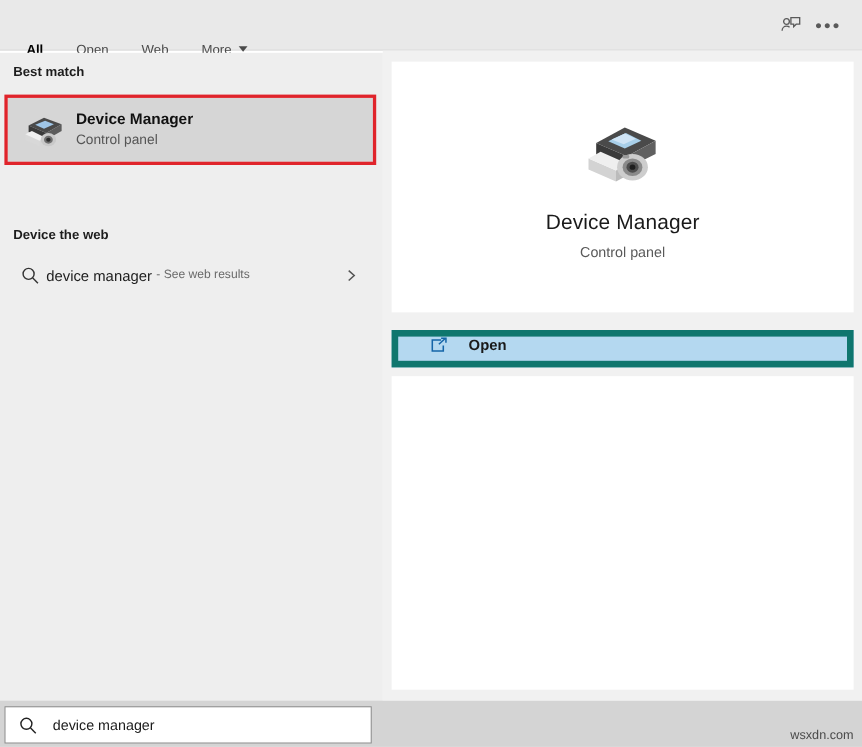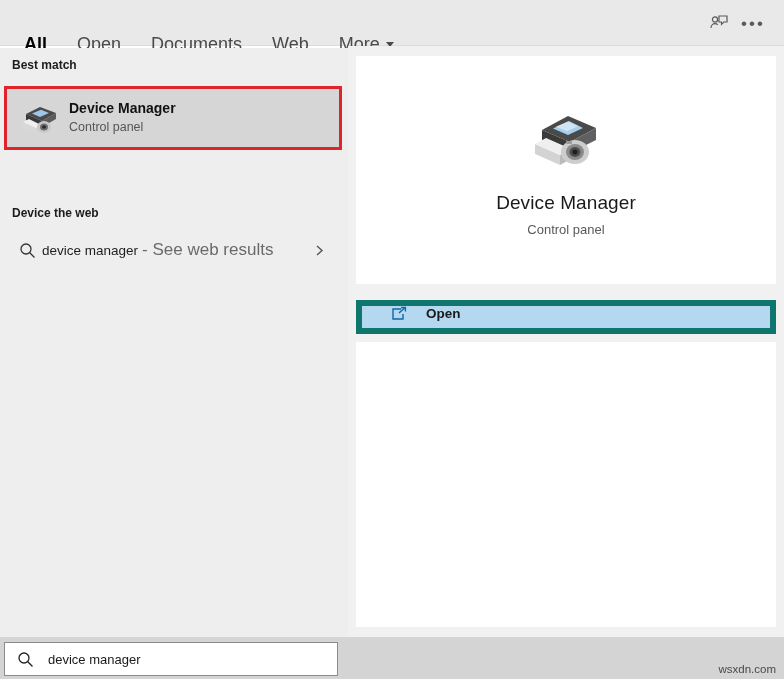--- a/index.html
+++ b/index.html
@@ -16,21 +16,21 @@
     position: absolute; left: 0; top: 0; width: 784px; height: 46px;
     background: #e9e9e9;
     border-bottom: 1px solid #dcdcdc;
     display: flex; align-items: flex-start;
   }
   .tabs { display: flex; align-items: center; height: 46px; padding-left: 12px; }
   .tab {
     position: relative; height: 46px;
     display: flex; align-items: center; justify-content: center;
     padding: 16px 12px; margin-right: 6px;
-    font-size: 18px; color: #4a4a4a; cursor: default; white-space: nowrap; margin-top: 43px;
+    font-size: 12px; color: #4a4a4a; cursor: default; white-space: nowrap; margin-top: 43px;
   }
   .tab.active { color: #000000; font-weight: bold; }
   .tab.active::after {
     content: ""; position: absolute; left: 10px; right: 10px; bottom: 8px;
     height: 3px; background: #0078d4; border-radius: 1px;
   }
   .tab .caret {
     display: inline-block; margin-left: 6px;
     border-left: 4px solid transparent; border-right: 4px solid transparent;
     border-top: 5px solid #4a4a4a;
@@ -67,21 +67,21 @@
   .result-title { font-size: 14px; font-weight: bold; color: #111111; line-height: 1.25; }
   .result-sub { font-size: 12.5px; color: #555555; line-height: 1.35; margin-top: 2px; }
 
   .web-section { position: absolute; left: 0; top: 148px; width: 348px; }
   .web-row {
     display: flex; align-items: center; height: 40px;
     margin: 4px 6px 0 6px; padding-left: 6px;
   }
   .web-search-icon { width: 30px; display: flex; align-items: center; justify-content: center; color: #333; }
   .web-q { font-size: 13.5px; color: #1d1d1d; }
-  .web-hint { font-size: 17px; color: #6a6a6a; margin-left: 4px; }
+  .web-hint { font-size: 11px; color: #6a6a6a; margin-left: 4px; }
   .chev { margin-left: auto; margin-right: 16px; color: #555; display: flex; align-items: center; }
 
   
   .right-pane {
     position: absolute; left: 348px; top: 46px; width: 436px; height: 591px;
     background: #f1f1f1;
   }
   .preview-card {
     position: absolute; left: 8px; top: 10px; width: 420px; height: 228px;
     background: #ffffff;
@@ -123,23 +123,20 @@
 
 <div class="screen">
 
   <div class="header">
     <div class="tabs">
       <div class="tab active">
         <span>All</span>
       </div>
       <div class="tab">
         <span>Open</span>
-      </div>
-      <div class="tab">
-        <span>Documents</span>
       </div>
       <div class="tab">
         <span>Web</span>
       </div>
       <div class="tab">
         <span>More</span>
         <span class="caret"></span>
       </div>
     </div>
     <div class="header-right">

